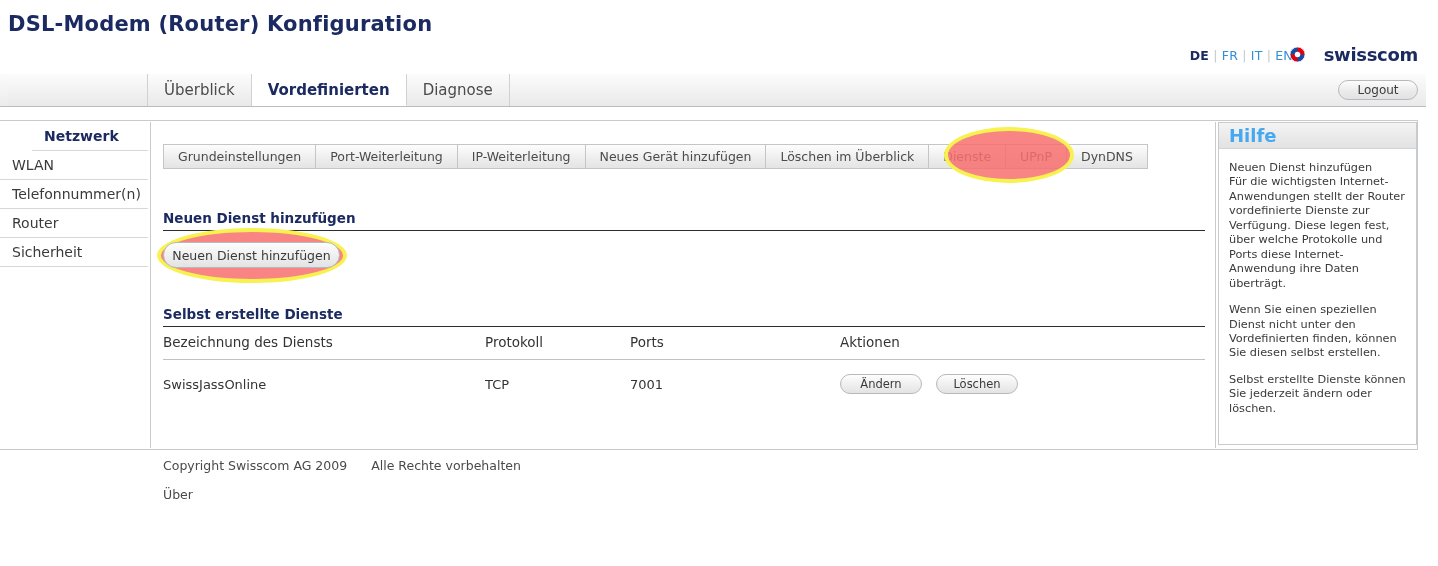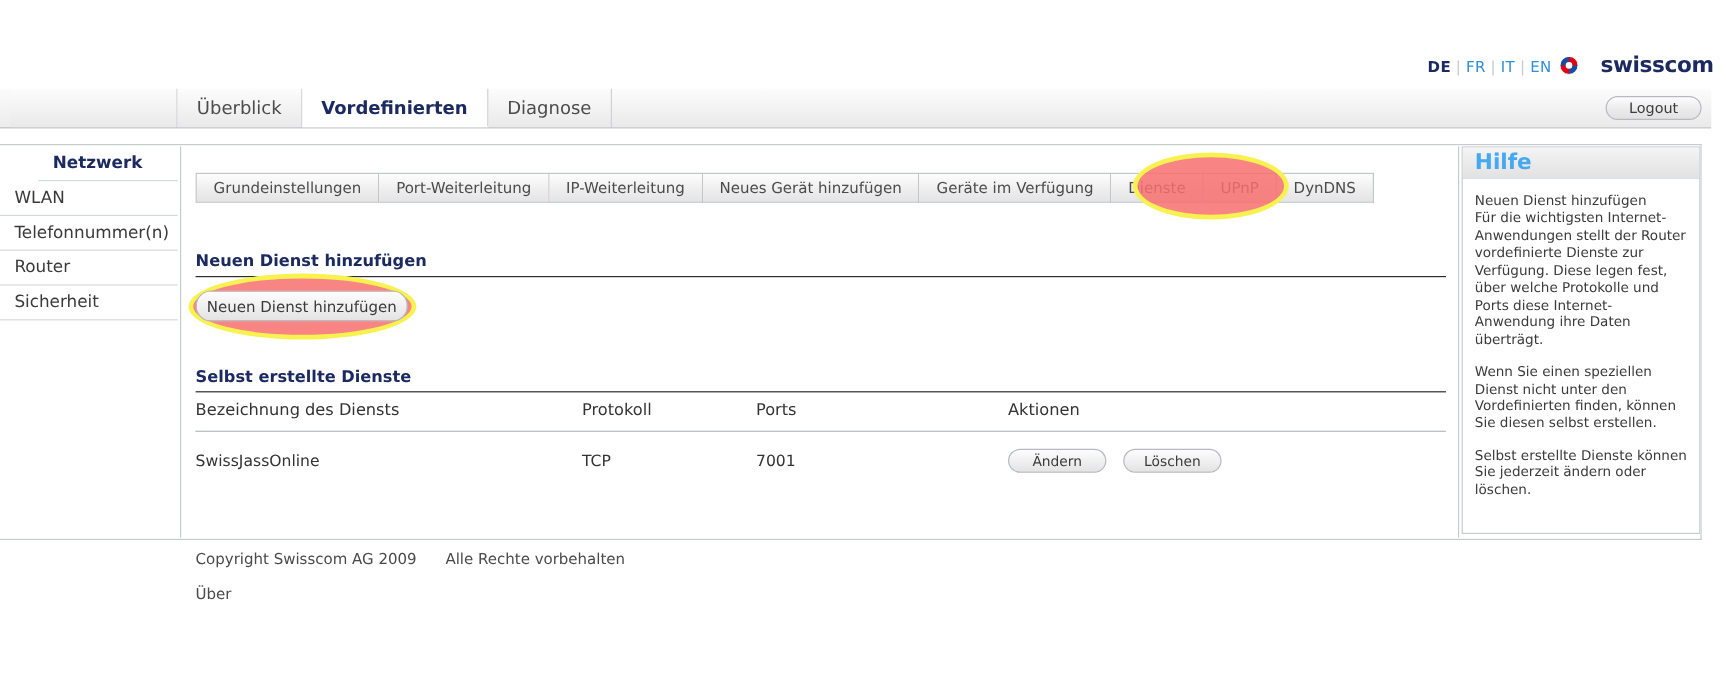--- a/index.html
+++ b/index.html
@@ -21,21 +21,21 @@
   .lang-bar {
     position: absolute; right: 144px; top: 48px;
     font-size: 12.5px; color: #9aa0a6;
     letter-spacing: .3px;
   }
   .lang-bar .lang { color: #2f8fd8; text-decoration: none; padding: 0 1px; }
   .lang-bar .lang.active { color: #1b2a60; font-weight: bold; }
   .lang-bar .sep { color: #c4c9cf; padding: 0 3px; }
 
   .brand {
-    position: absolute; right: 10px; top: 44px;
+    position: absolute; right: 20px; top: 44px;
     display: flex; align-items: center; gap: 18px;
   }
   .brand-mark { width: 17px; height: 17px; position: relative; }
   .brand-text {
     font-size: 18px; font-weight: bold; color: #1b2a60; letter-spacing: -0.3px;
   }
 
   
   .mainnav {
     position: absolute; left: 0; top: 74px; width: 1426px; height: 33px;
@@ -173,20 +173,21 @@
     pointer-events: none; z-index: 2;
   }
   .annot-dienste { left: 944px; top: 127px; width: 130px; height: 56px; }
   .annot-addbtn  { left: 157px; top: 228px; width: 190px; height: 55px; z-index: 3; }
 </style>
 </head>
 <body>
 
 <div class="page">
 
+  <div class="page-title">DSL-Modem (Router) Konfiguration</div>
 
   <div class="lang-bar">
     <span class="lang active">DE</span><span class="sep">|</span><span class="lang">FR</span><span class="sep">|</span><span class="lang">IT</span><span class="sep">|</span><span class="lang">EN</span>
   </div>
 
   <div class="brand">
     <span class="brand-mark">
       <svg width="17" height="17" viewBox="0 0 34 34">
         <circle cx="17" cy="17" r="15" fill="#1b4b9e"></circle>
         <path d="M17 2 A15 15 0 0 1 32 17 L17 17 Z" fill="#e3000f"></path>
@@ -218,21 +219,21 @@
     <div class="side-item">Sicherheit</div>
   </div>
 
   <div class="content">
 
     <div class="subtabs">
       <div class="subtab">Grundeinstellungen</div>
       <div class="subtab">Port-Weiterleitung</div>
       <div class="subtab">IP-Weiterleitung</div>
       <div class="subtab">Neues Gerät hinzufügen</div>
-      <div class="subtab">Geräte im Verfügung</div>
+      <div class="subtab">Löschen im Überblick</div>
       <div class="subtab">Dienste</div>
       <div class="subtab">UPnP</div>
       <div class="subtab">DynDNS</div>
     </div>
 
     <div class="section-title" style="left:12px; top:88px;">Neuen Dienst hinzufügen</div>
     <div class="hr-dark" style="left:12px; top:108px; width:1042px;"></div>
 
     <div class="pill-btn add-service-btn">Neuen Dienst hinzufügen</div>
 

